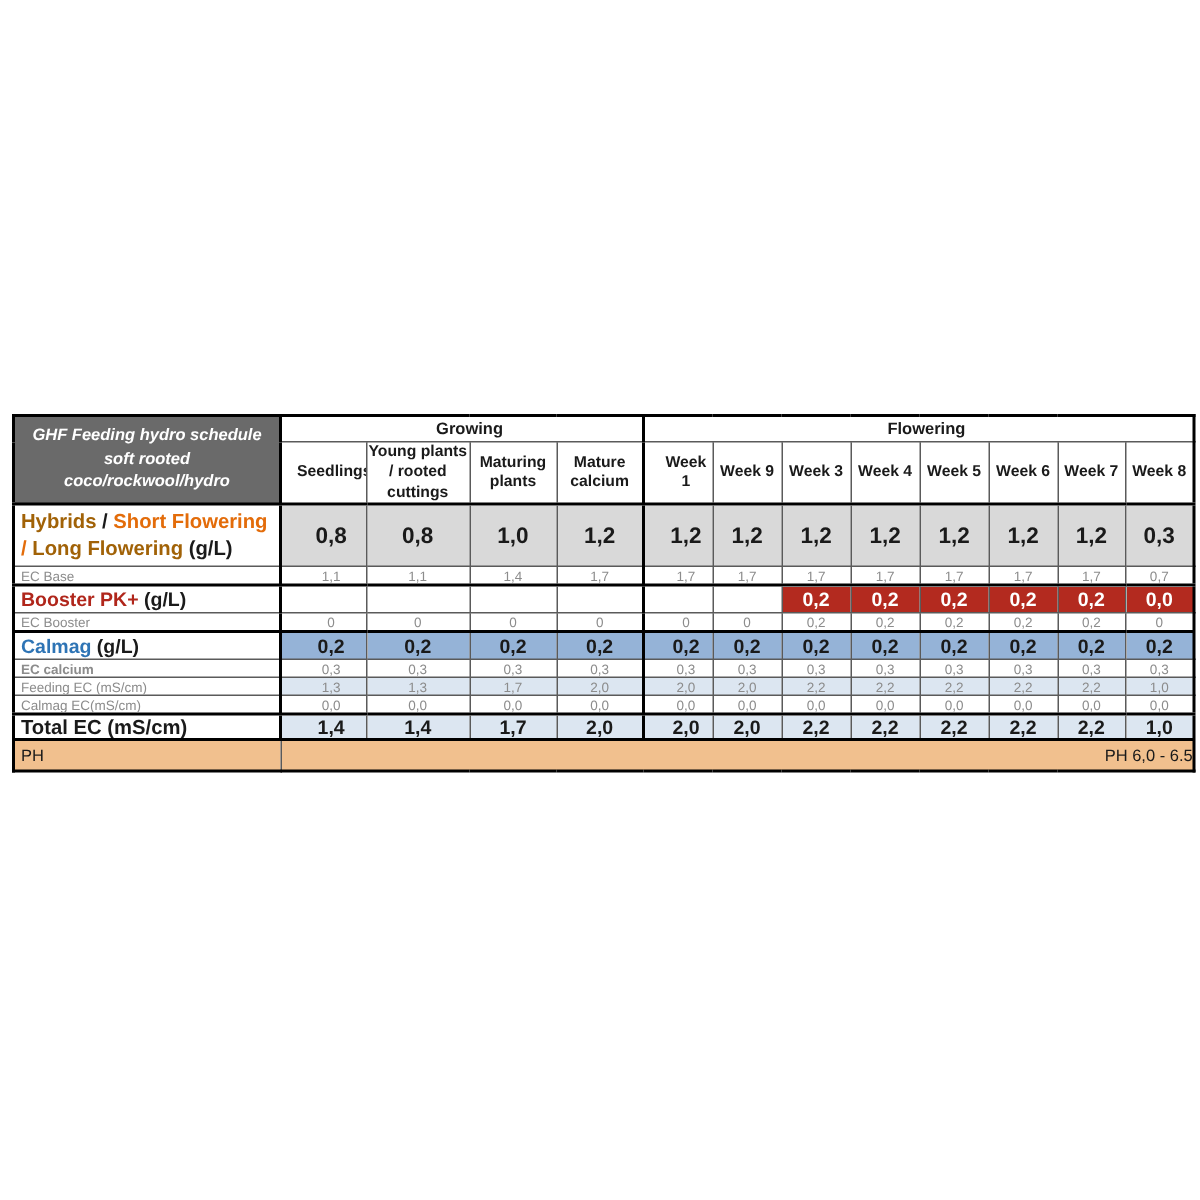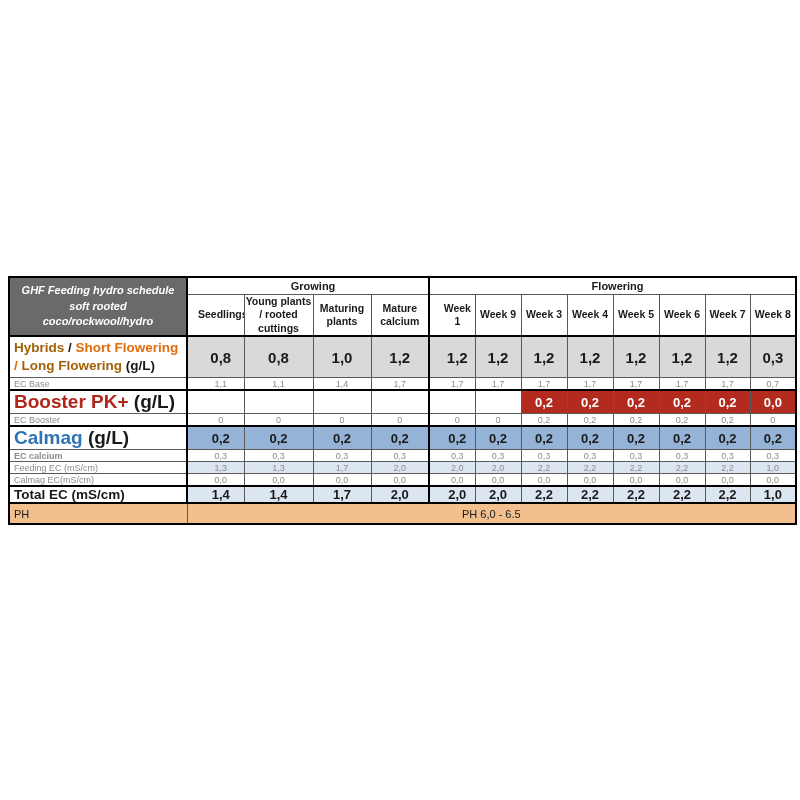--- a/index.html
+++ b/index.html
@@ -29,27 +29,27 @@
     color:#ffffff;font-size:13.5px;font-weight:700;
     text-align:center;line-height:1.45;font-style:italic;
   }
   
   .r-main td{height:40px;}
   .r-main .lbl{font-size:13.5px;font-weight:700;line-height:1.3;}
   .r-main .val{font-size:15px;font-weight:700;}
   .r-small td{height:11px;font-size:9px;}
   .r-small .lbl{font-weight:400;}
   .r-feature td{height:17px;}
-  .r-feature .lbl{font-size:19px;font-weight:700;}
+  .r-feature .lbl{font-size:13px;font-weight:700;}
   .r-feature .val{font-size:13px;font-weight:700;}
   .r-total td{height:14px;}
   .r-total .lbl{font-size:13.5px;font-weight:700;}
   .r-total .val{font-size:13px;font-weight:700;}
   .r-ph td{height:19px;font-size:11px;}
-  .r-ph .merged{text-align:center;margin-left:48px;}
+  .r-ph .merged{text-align:right;margin-left:48px;}
   
   .thick-top th,.thick-top td{border-top:2px solid #000;}
   .v-thick{border-left:2px solid #000 !important;padding-left:10px;}
 </style>
 </head>
 <body>
 
 <div id="stage">
   <table id="feed-table">
     <colgroup id="cols">

